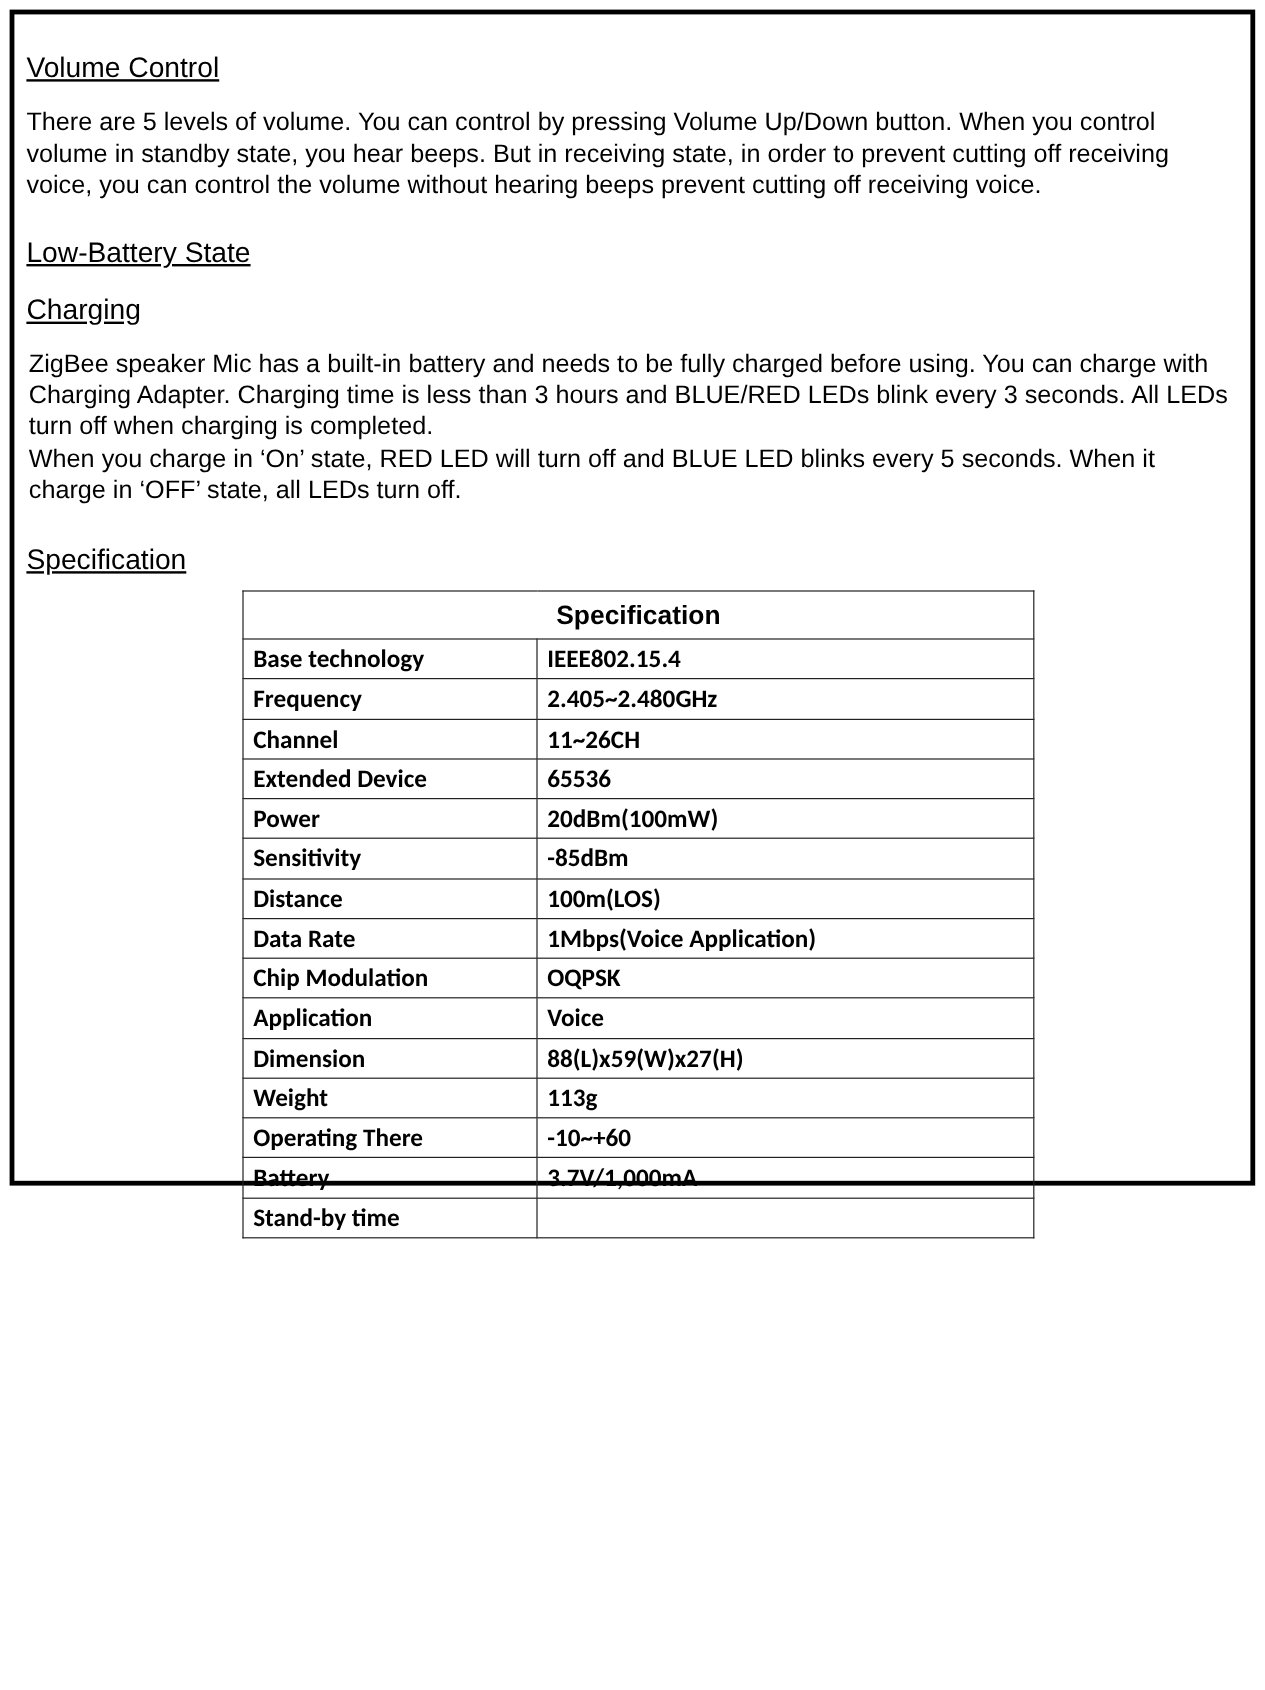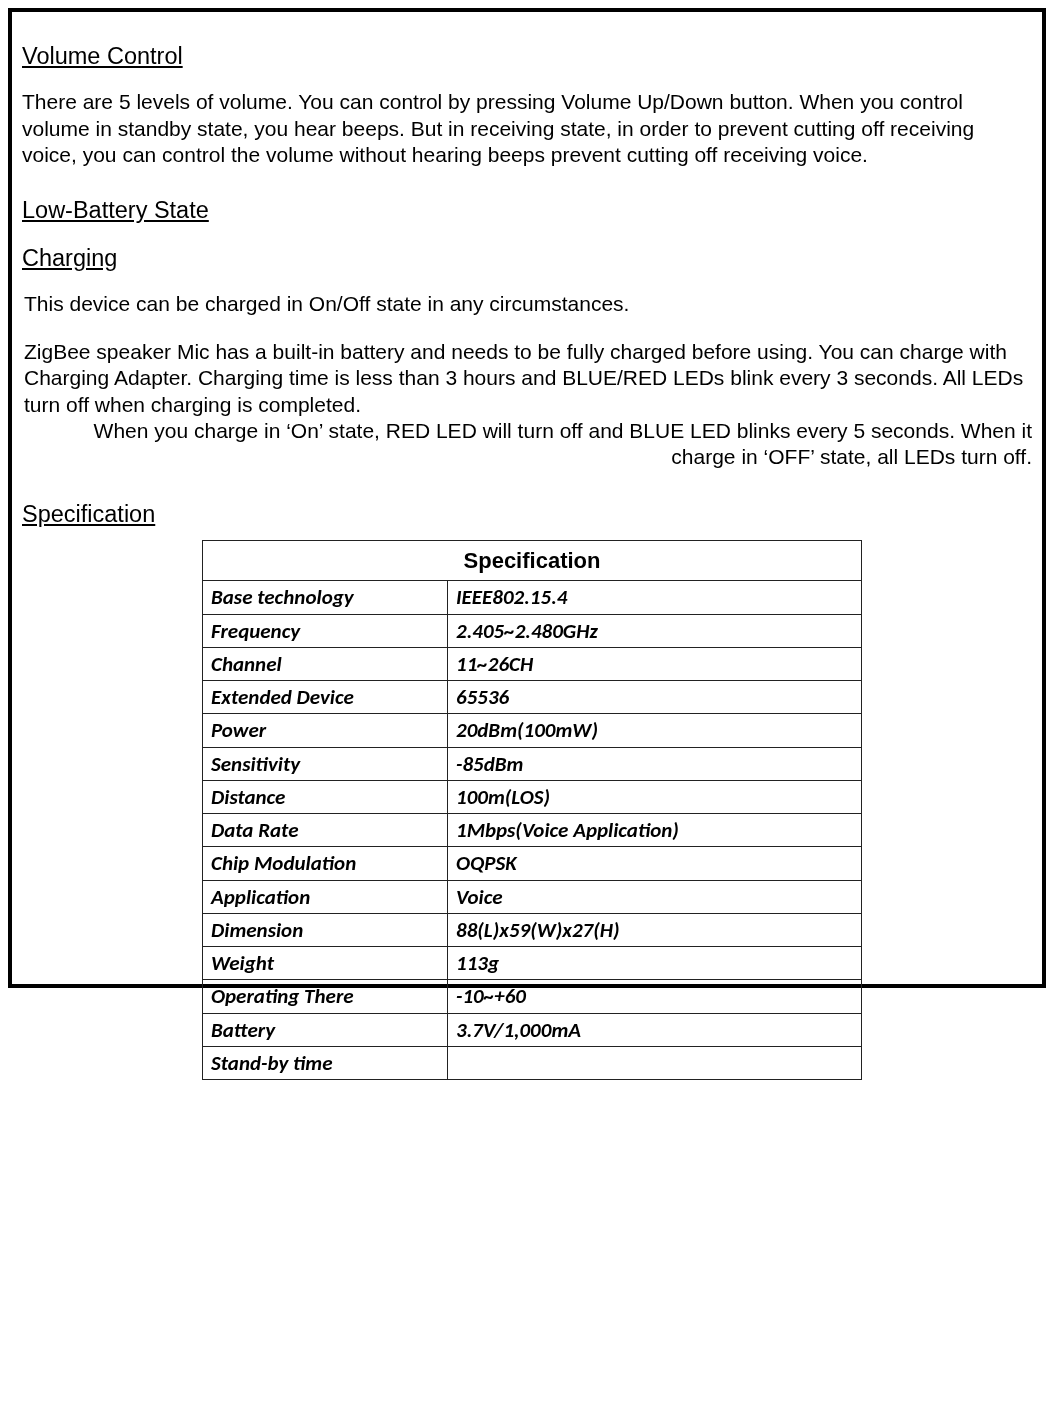--- a/index.html
+++ b/index.html
@@ -30,21 +30,20 @@
     margin: 18px 0 18px 0;
   }
   .para {
     margin: 0 0 28px 0;
   }
   .para2 {
     margin: 0 0 10px 2px;
   }
   .para3 {
     margin: 0 0 30px 2px;
-    text-align: right;
   }
   .spec-wrap {
     margin-left: 180px;
     margin-top: 0px;
   }
   table.spec {
     border-collapse: collapse;
     width: 660px;
     font-size: 21px;
   }
@@ -55,40 +54,38 @@
     padding: 6px 0;
     font-size: 22px;
   }
   table.spec td {
     border: 1.5px solid #222;
     padding: 3px 6px 3px 8px;
     font-weight: bold;
     vertical-align: middle;
     height: 26px;
     font-family: Calibri, Arial, sans-serif;
-    font-style: italic;
   }
   table.spec td.label {
     width: 230px;
   }
   table.spec td.value {
   }
 </style>
 </head>
 <body>
 
 <div class="page-border">
 
   <div class="section-heading">Volume Control</div>
   <div class="para">There are 5 levels of volume. You can control by pressing Volume Up/Down button. When you control volume in standby state, you hear beeps.  But in receiving state, in order to prevent cutting off receiving voice, you can control the volume without hearing beeps  prevent cutting off receiving voice.</div>
 
   <div class="section-heading">Low-Battery State</div>
 
   <div class="section-heading">Charging</div>
-  <div class="para" style="margin-bottom:22px; margin-left:2px;">This device can be charged in On/Off state in any circumstances.</div>
   <div class="para2" style="margin-bottom:0;">ZigBee speaker Mic has a built-in battery and needs to be fully charged before using. You can charge with Charging Adapter. Charging time is less than 3 hours and BLUE/RED LEDs blink every 3 seconds. All LEDs turn off when charging is completed.</div>
   <div class="para3">When you charge in ‘On’ state, RED LED will turn off and BLUE LED blinks every 5 seconds. When it charge in ‘OFF’ state, all LEDs turn off.</div>
 
   <div class="section-heading" style="margin-bottom:10px;">Specification</div>
 
   <div class="spec-wrap">
     <table class="spec">
       <tbody>
           <tr>
         <th class="title" colspan="2">Specification</th>

